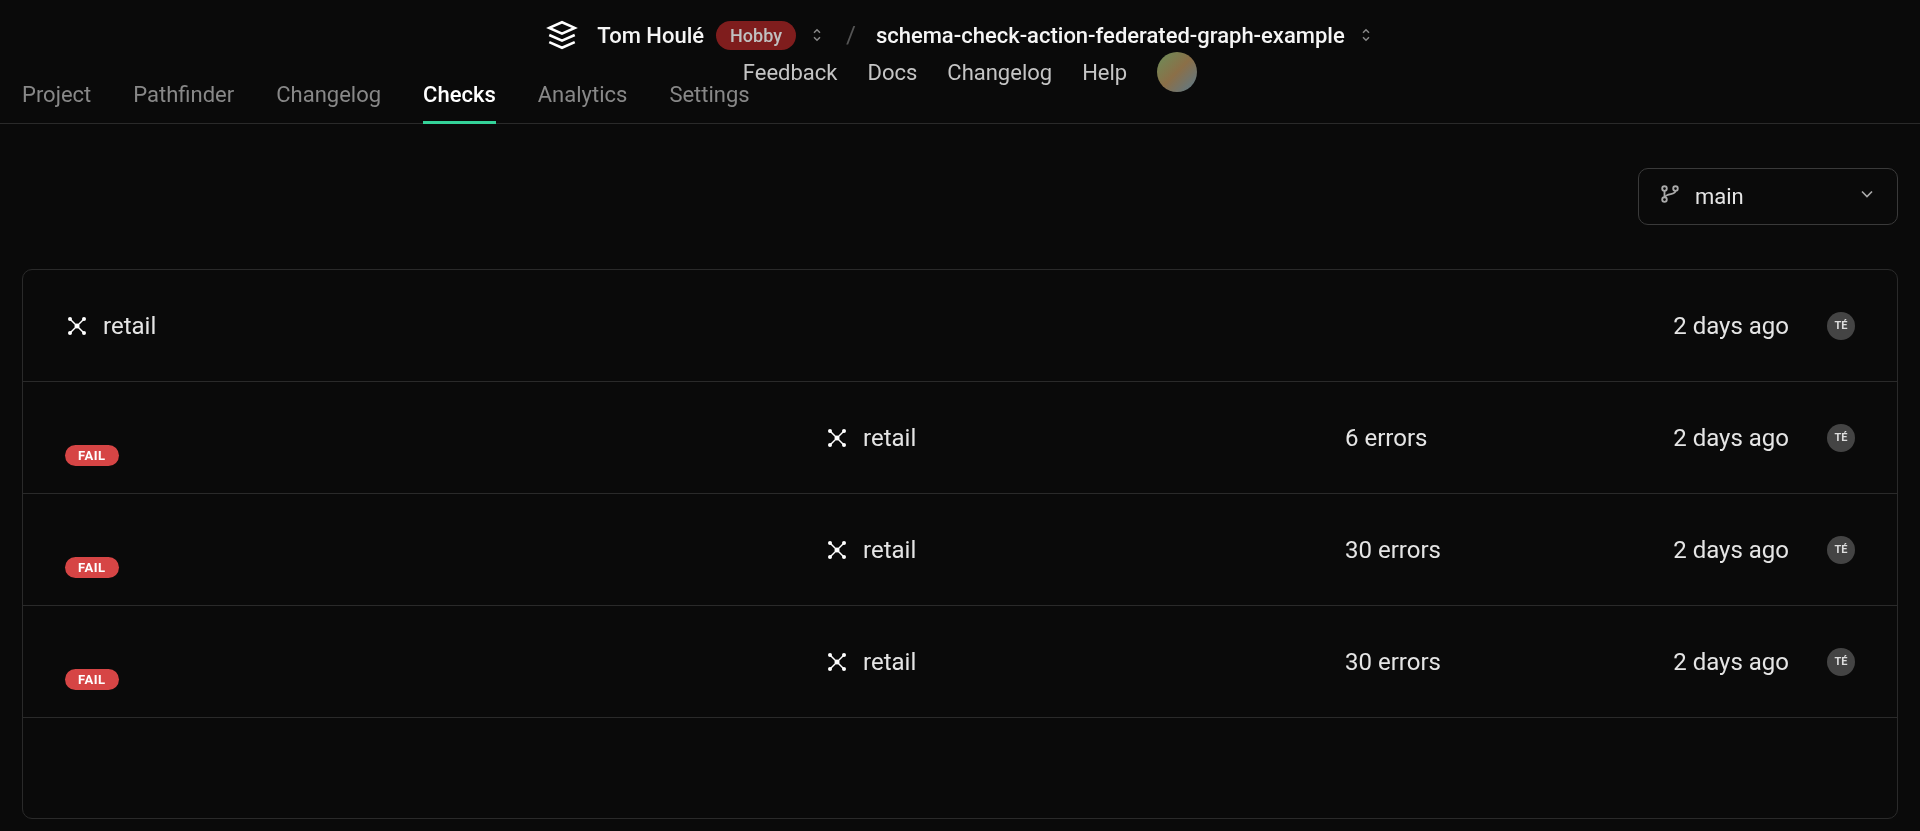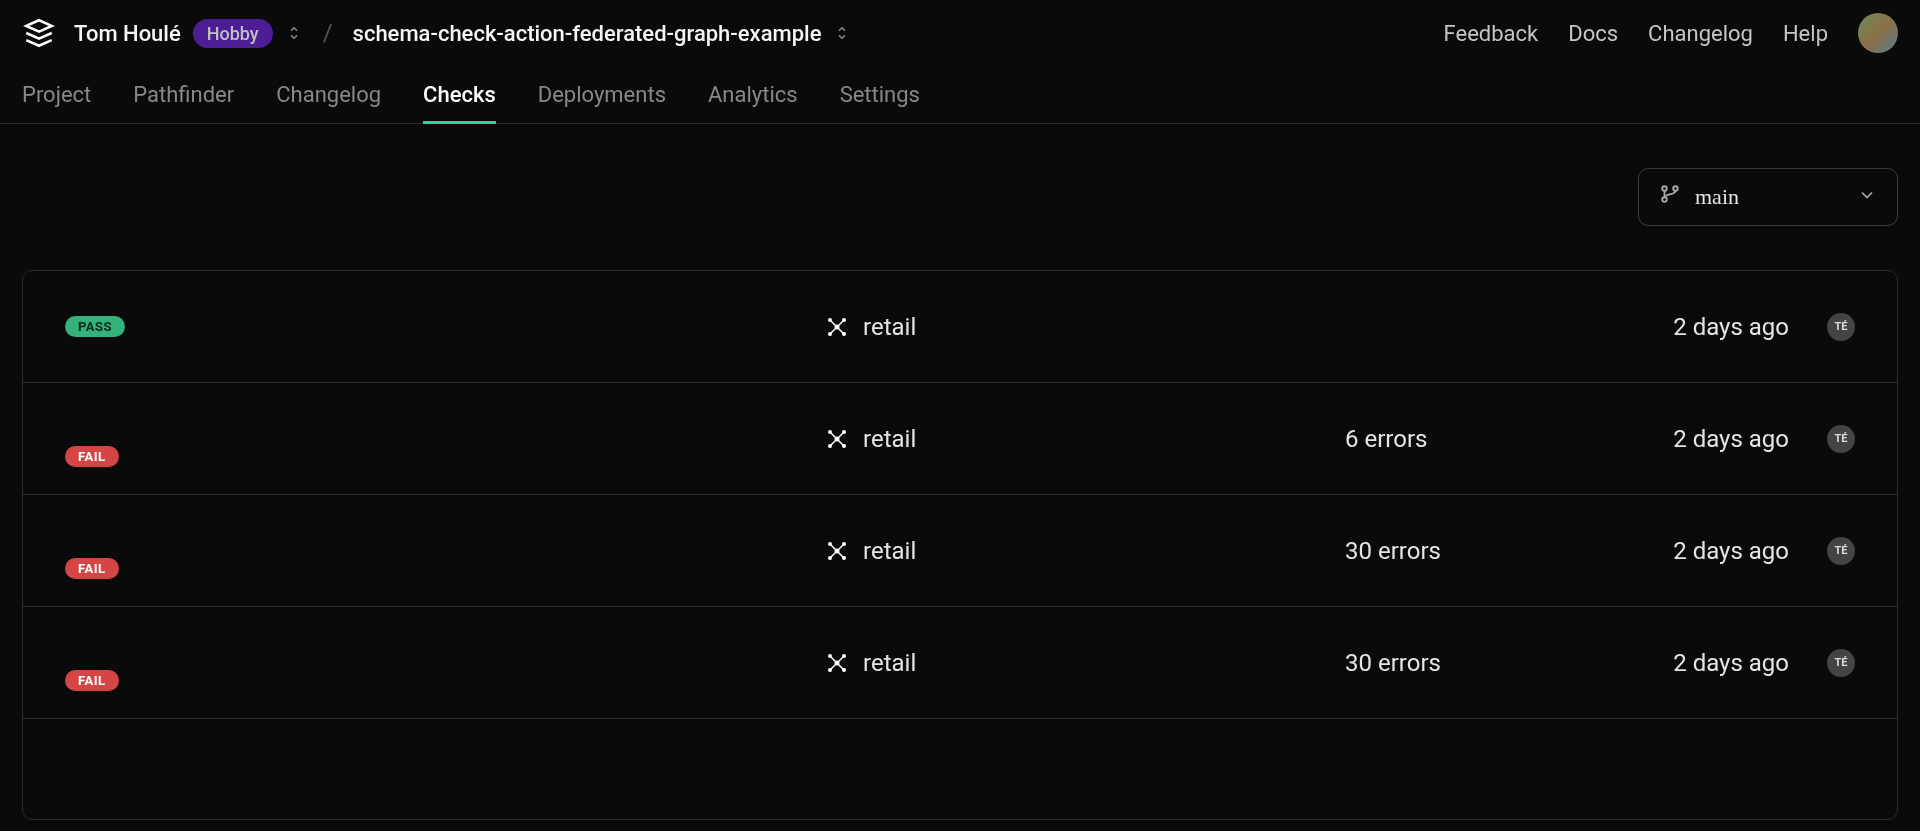--- a/index.html
+++ b/index.html
@@ -14,20 +14,21 @@
     width: 1920px;
     height: 831px;
     overflow: hidden;
   }
   .header {
     display: flex;
     align-items: center;
     justify-content: space-between;
     padding: 18px 22px;
     height: 66px;
+    flex-direction: column;
   }
   .header-left {
     display: flex;
     align-items: center;
     gap: 18px;
   }
   .logo {
     width: 34px;
     height: 34px;
     display: flex;
@@ -44,21 +45,21 @@
     align-items: center;
     gap: 12px;
     font-size: 22px;
     color: #f5f5f5;
     cursor: pointer;
   }
   .crumb-name {
     font-weight: 500;
   }
   .plan-badge {
-    background: #4c1d95;
+    background: #7f1d1d;
     color: #c0c0c0;
     padding: 4px 14px;
     border-radius: 999px;
     font-size: 18px;
     font-weight: 500;
   }
   .chevron-updown {
     color: #888;
     display: flex;
     align-items: center;
@@ -134,21 +135,20 @@
     font-size: 22px;
     color: #e5e5e5;
     cursor: pointer;
     min-width: 260px;
     justify-content: space-between;
   }
   .branch-left {
     display: flex;
     align-items: center;
     gap: 14px;
-    font-family: Liberation Serif, serif;
   }
   .checks-table {
     border: 1px solid #2a2a2a;
     border-radius: 10px;
     overflow: hidden;
   }
   .check-row {
     display: flex;
     align-items: center;
     padding: 0 42px;
@@ -266,21 +266,20 @@
     <a class="header-link">Help</a>
     <div class="avatar"></div>
   </div>
 </div>
 
 <div class="tabs" id="tabs-container">
     <div class="tab">Project</div>
     <div class="tab">Pathfinder</div>
     <div class="tab">Changelog</div>
     <div class="tab active">Checks</div>
-    <div class="tab">Deployments</div>
     <div class="tab">Analytics</div>
     <div class="tab">Settings</div>
   </div>
 
 <div class="content">
   <div class="toolbar">
     <div class="branch-select">
       <div class="branch-left">
         <span>
           <svg width="22" height="22" viewBox="0 0 24 24" fill="none" stroke="#aaa" stroke-width="2">
@@ -296,21 +295,20 @@
       <span>
         <svg width="20" height="20" viewBox="0 0 24 24" fill="none" stroke="#aaa" stroke-width="2">
             <path d="M6 9l6 6 6-6"></path>
           </svg>
       </span>
     </div>
   </div>
 
   <div class="checks-table" id="checks-container">
   <div class="check-row">
-        <div class="col-status"><span class="status-badge status-pass">PASS</span></div>
         <div class="col-subgraph">
           <span class="subgraph-icon">
             <svg width="24" height="24" viewBox="0 0 24 24" fill="#fff">
               <circle cx="12" cy="12" r="2.5"></circle>
               <circle cx="5" cy="5" r="2"></circle>
               <circle cx="19" cy="5" r="2"></circle>
               <circle cx="5" cy="19" r="2"></circle>
               <circle cx="19" cy="19" r="2"></circle>
               <line x1="12" y1="12" x2="5" y2="5" stroke="#fff" stroke-width="1.5"></line>
               <line x1="12" y1="12" x2="19" y2="5" stroke="#fff" stroke-width="1.5"></line>

